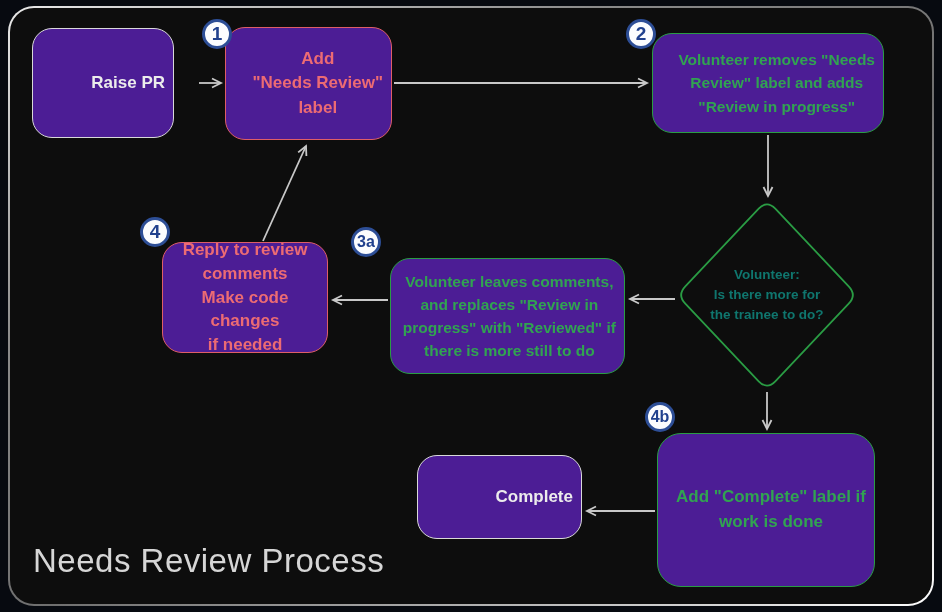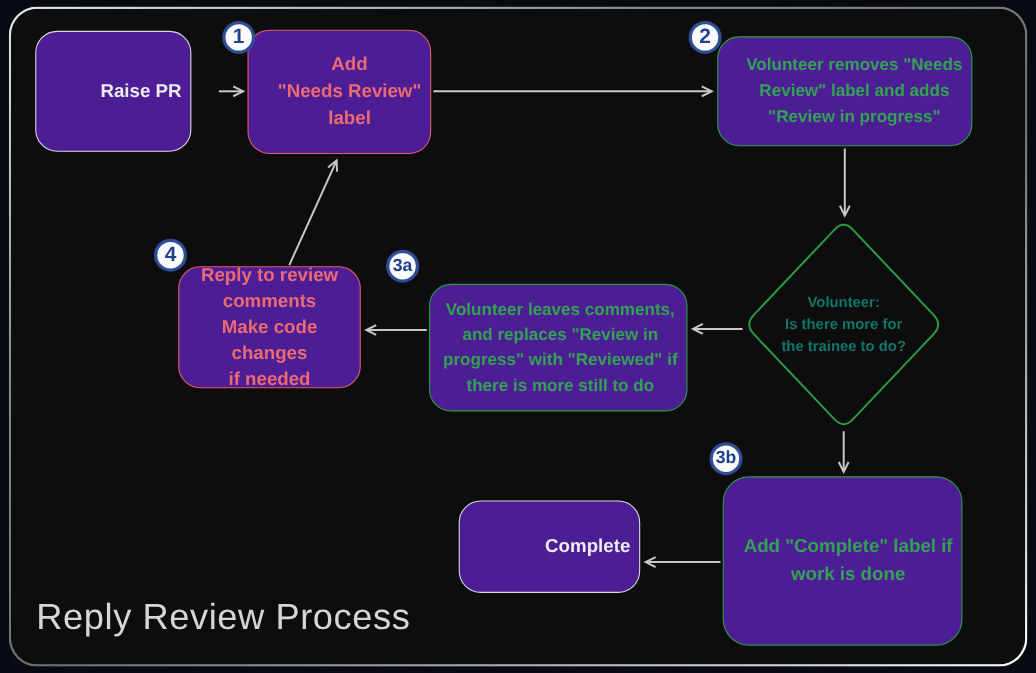--- a/index.html
+++ b/index.html
@@ -170,16 +170,16 @@
   </div>
 
   <div class="node neutral" id="node-complete">
     <span>Complete</span>
   </div>
 
   <div class="badge" id="badge-1">1</div>
   <div class="badge" id="badge-2">2</div>
   <div class="badge small" id="badge-3a">3a</div>
   <div class="badge" id="badge-4">4</div>
-  <div class="badge small" id="badge-3b">3b</div>
+  <div class="badge small" id="badge-3b">4b</div>
 
-  <div class="diagram-title">Reply Review Process</div>
+  <div class="diagram-title">Needs Review Process</div>
 </div>
 
 </body></html>

